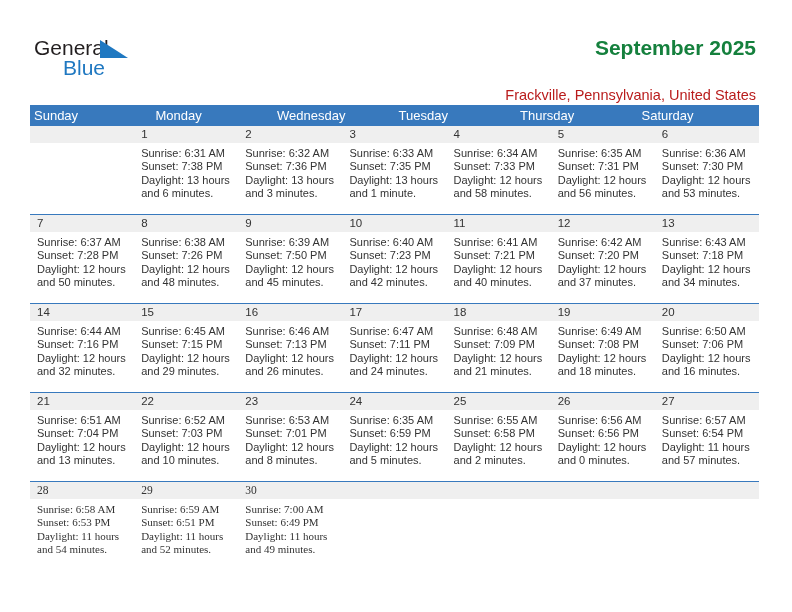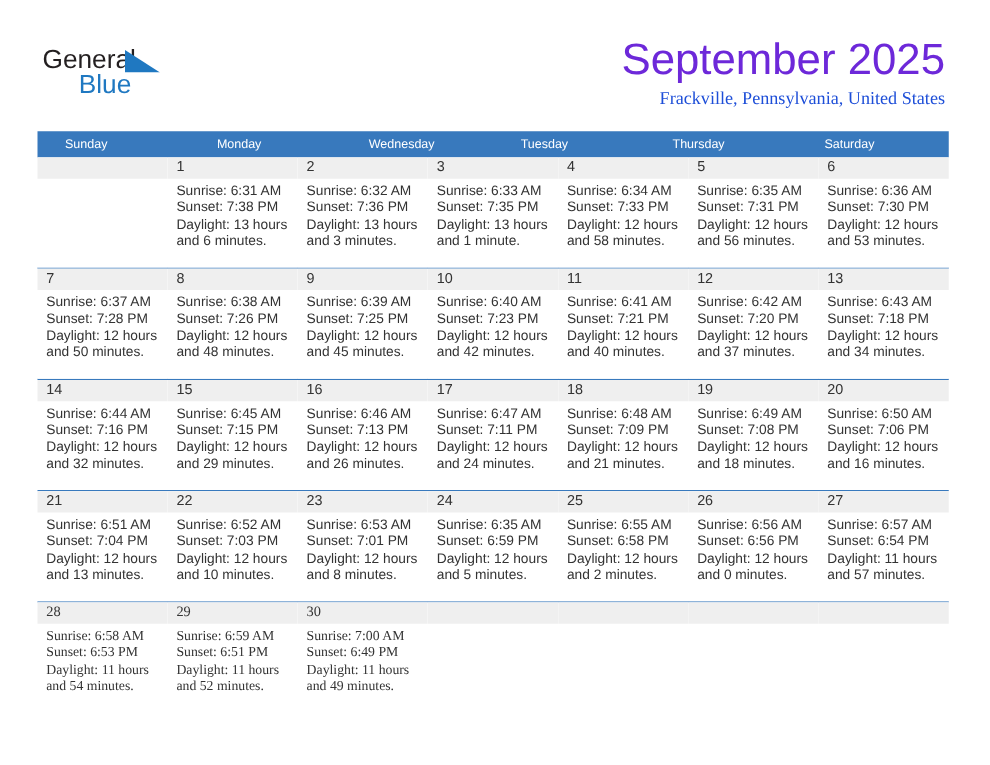--- a/index.html
+++ b/index.html
@@ -52,55 +52,54 @@
     line-height: 24px;
     font-family: Liberation Sans, sans-serif;
   }
 
   .title-block {
     position: absolute;
     right: 36px; top: 32px;
     text-align: right;
   }
   .cal-title {
-    font-size: 35px;
-    color: #6d28d9;
-    font-weight: normal;
+    font-size: 21px;
+    color: #15803d;
+    font-weight: bold;
     line-height: 32px;
     white-space: nowrap;
   }
   .cal-subtitle {
-    margin-top: 6px;
+    margin-top: 22px;
     font-size: 14.5px;
-    color: #1d4ed8;
+    color: #b91c1c;
     line-height: 18px;
     white-space: nowrap;
-    font-family: Liberation Serif, serif;
   }
 
   
   .grid {
     position: absolute;
     left: 30px; top: 105px;
     width: 729px;
   }
   .row {
     display: flex;
     width: 100%;
   }
   .head-row {
     background: #3879bd;
     height: 21px;
   }
   .head-cell {
     flex: 1 1 0;
     color: #ffffff;
-    font-size: 10px;
+    font-size: 13px;
     line-height: 21px;
-    padding-left: 22px;
+    padding-left: 4px;
     white-space: nowrap;
     overflow: hidden;
   }
 
   .week {
     display: flex;
     width: 100%;
     border-top: 1px solid #3879bd;
   }
   .week.first { border-top: none; }
@@ -247,21 +246,21 @@
           <div>Sunrise: 6:38 AM</div>
           <div>Sunset: 7:26 PM</div>
           <div>Daylight: 12 hours</div>
           <div>and 48 minutes.</div>
         </div>
       </div>
       <div class="cell">
         <div class="daynum-strip">9</div>
         <div class="lines">
           <div>Sunrise: 6:39 AM</div>
-          <div>Sunset: 7:25 PM</div>
+          <div>Sunset: 7:50 PM</div>
           <div>Daylight: 12 hours</div>
           <div>and 45 minutes.</div>
         </div>
       </div>
       <div class="cell">
         <div class="daynum-strip">10</div>
         <div class="lines">
           <div>Sunrise: 6:40 AM</div>
           <div>Sunset: 7:23 PM</div>
           <div>Daylight: 12 hours</div>

